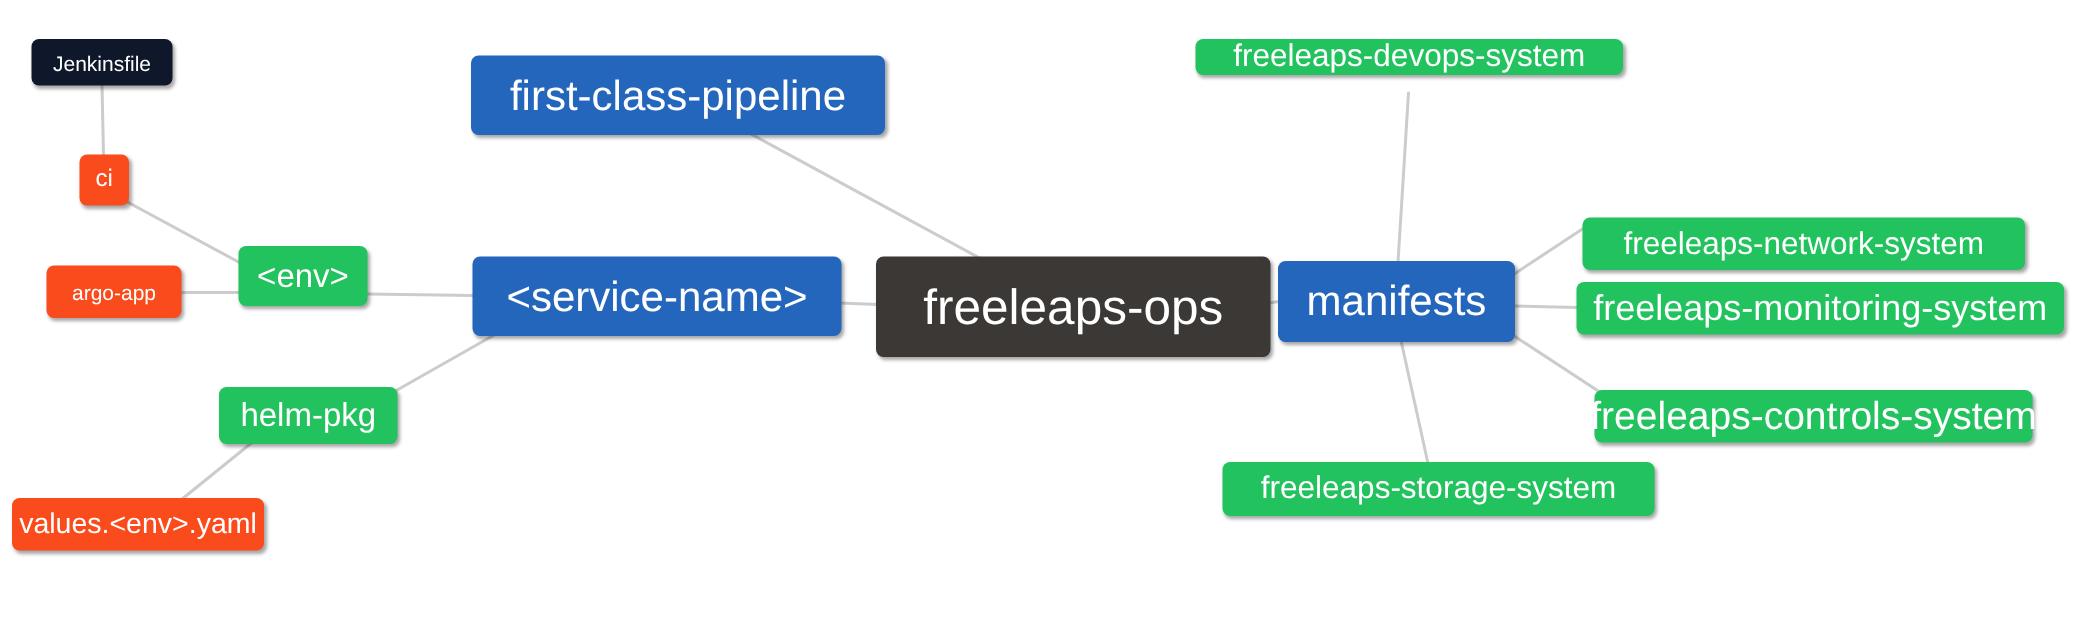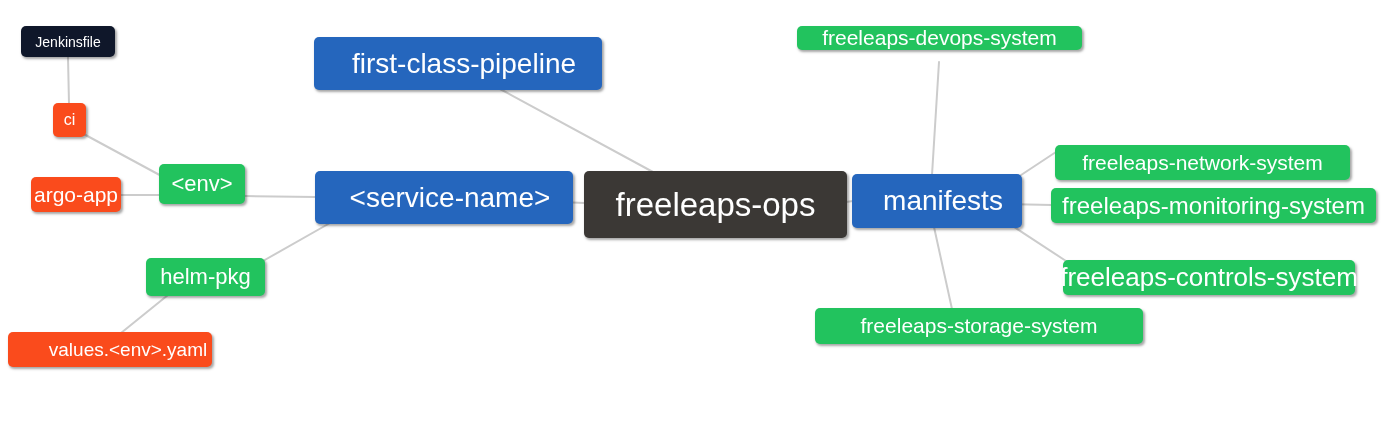--- a/index.html
+++ b/index.html
@@ -32,40 +32,40 @@
     align-items: center;
     justify-content: center;
     color: #ffffff;
     border-radius: 5px;
     box-shadow: 1.5px 2px 2.5px rgba(0,0,0,0.35);
     white-space: nowrap;
     cursor: pointer;
     user-select: none;
   }
   .bg-root    { background: #3b3835; }
-  .bg-primary { background: #2566bd; padding-left: 12px; }
+  .bg-primary { background: #2566bd; }
   .bg-success { background: #22c35e; }
   .bg-danger  { background: #fa4b1c; }
   .bg-warning { background: #0f172a; }
 
   .n-jenkinsfile { left: 21px;   top: 26px;  width: 94px;  height: 31px; font-size: 14px; }
   .n-ci          { left: 53px;   top: 103px; width: 33px;  height: 34px; font-size: 16px; }
-  .n-argo-app    { left: 31px;   top: 177px; width: 90px;  height: 35px; font-size: 21px; }
+  .n-argo-app    { left: 31px;   top: 177px; width: 90px;  height: 35px; font-size: 14px; }
   .n-env         { left: 159px;  top: 164px; width: 86px;  height: 40px; font-size: 22px; }
   .n-helm-pkg    { left: 146px;  top: 258px; width: 119px; height: 38px; font-size: 22px; }
-  .n-values      { left: 8px;    top: 332px; width: 168px; height: 35px; font-size: 19px; padding-left: 36px; }
+  .n-values      { left: 8px;    top: 332px; width: 168px; height: 35px; font-size: 19px; }
   .n-fcp         { left: 314px;  top: 37px;  width: 276px; height: 53px; font-size: 28px; }
   .n-service     { left: 315px;  top: 171px; width: 246px; height: 53px; font-size: 28px; }
   .n-root        { left: 584px;  top: 171px; width: 263px; height: 67px; font-size: 33px; }
   .n-manifests   { left: 852px;  top: 174px; width: 158px; height: 54px; font-size: 28px; }
   .n-devops      { left: 797px;  top: 26px;  width: 285px; height: 24px; font-size: 21px; }
   .n-network     { left: 1055px; top: 113px; width: 295px; height: 35px; font-size: 21px; margin-top: 32px; }
   .n-monitoring  { left: 1051px; top: 188px; width: 325px; height: 35px; font-size: 24px; }
   .n-controls    { left: 1063px; top: 260px; width: 292px; height: 35px; font-size: 26px; }
-  .n-storage     { left: 815px;  top: 308px; width: 328px; height: 36px; font-size: 21px; }
+  .n-storage     { left: 815px;  top: 308px; width: 288px; height: 36px; font-size: 21px; }
 </style>
 </head>
 <body>
 
 <div class="canvas">
 
   <svg class="edges" viewBox="0 0 1390 421" xmlns="http://www.w3.org/2000/svg">
     <line x1="68" y1="57" x2="69" y2="104"></line>
     <line x1="80" y1="132" x2="167" y2="179"></line>
     <line x1="121" y1="195" x2="160" y2="195"></line>

